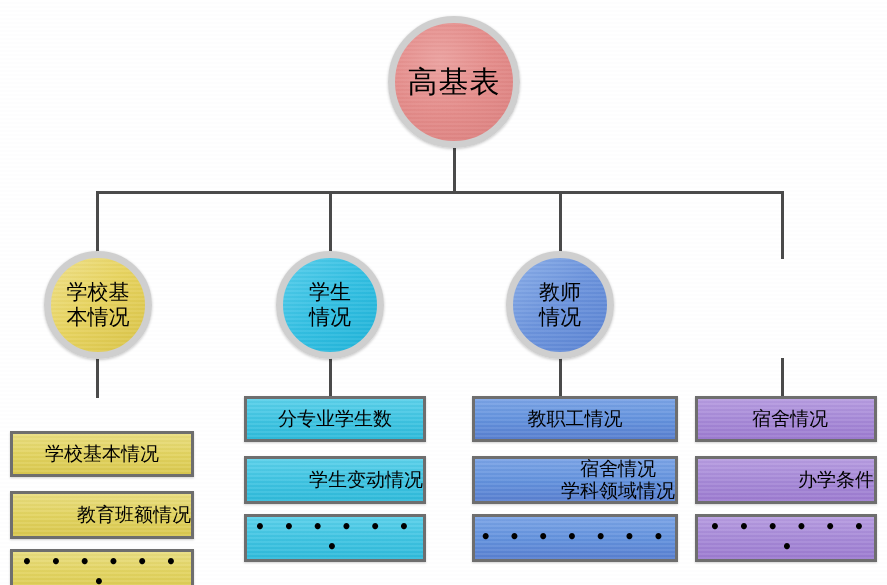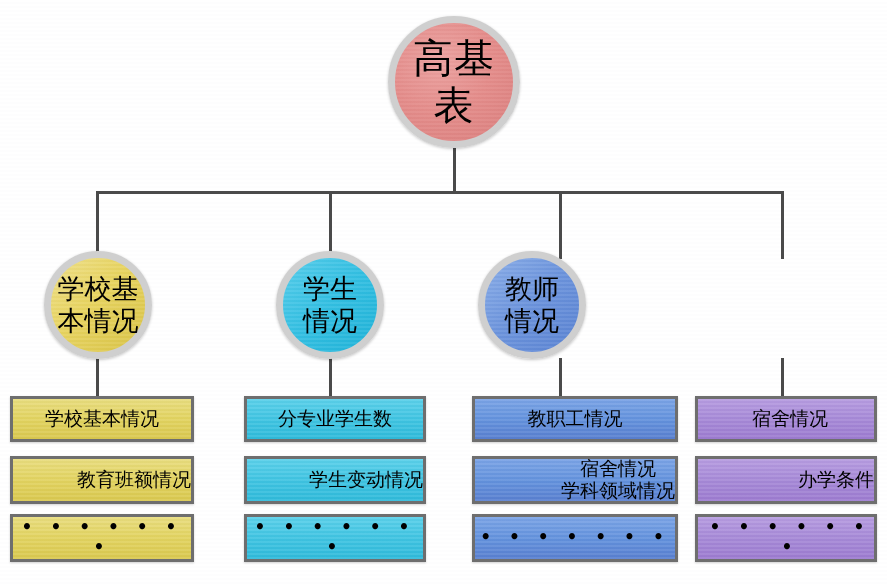--- a/index.html
+++ b/index.html
@@ -53,47 +53,47 @@
     line-height: 1.18;
     box-shadow: 0 1px 3px rgba(0,0,0,0.22);
   }
   .circle .label { position: relative; z-index: 2; white-space: pre-line; }
 
   .circle-root {
     left: 388px;
     top: 16px;
     width: 132px;
     height: 132px;
-    font-size: 40px;
+    font-size: 30px;
     letter-spacing: 1px;
     background:
       repeating-linear-gradient(to bottom, rgba(255,255,255,0.05) 0 2px, rgba(0,0,0,0.012) 2px 4px),
       radial-gradient(circle at 38% 32%, #eba2a0 0%, #e48c8a 48%, #d97f7e 100%);
   }
 
   .circle-lvl2 {
     width: 108px;
     height: 108px;
-    font-size: 27px;
+    font-size: 21px;
     top: 251px;
   }
   .c-yellow {
     left: 44px;
     background:
       repeating-linear-gradient(to bottom, rgba(255,255,255,0.07) 0 2px, rgba(0,0,0,0.012) 2px 4px),
       linear-gradient(135deg, #efe08a 0%, #e7d35f 45%, #d9c348 100%);
   }
   .c-cyan {
     left: 276px;
     background:
       repeating-linear-gradient(to bottom, rgba(255,255,255,0.07) 0 2px, rgba(0,0,0,0.012) 2px 4px),
       linear-gradient(135deg, #57cdeb 0%, #33bfe2 48%, #1fb2d8 100%);
   }
   .c-blue {
-    left: 478px;
+    left: 506px;
     background:
       repeating-linear-gradient(to bottom, rgba(255,255,255,0.07) 0 2px, rgba(0,0,0,0.012) 2px 4px),
       linear-gradient(135deg, #8aaee8 0%, #6b93dc 48%, #5a83d2 100%);
   }
   .c-purple {
     left: 729px;
     background:
       repeating-linear-gradient(to bottom, rgba(255,255,255,0.07) 0 2px, rgba(0,0,0,0.012) 2px 4px),
       linear-gradient(135deg, #b99ee0 0%, #a88ad8 48%, #9b7bd0 100%);
   }
@@ -116,20 +116,21 @@
   .box .dots {
     letter-spacing: 6px;
     font-size: 17px;
     font-weight: bold;
   }
 
   .b-yellow {
     background:
       repeating-linear-gradient(to bottom, rgba(255,255,255,0.08) 0 2px, rgba(0,0,0,0.015) 2px 4px),
       linear-gradient(to bottom, #e8dc7e 0%, #e2d35f 50%, #d9c84f 100%);
+    margin-top: 35px;
   }
   .b-cyan {
     background:
       repeating-linear-gradient(to bottom, rgba(255,255,255,0.08) 0 2px, rgba(0,0,0,0.015) 2px 4px),
       linear-gradient(to bottom, #5ad0ea 0%, #3fc4e2 50%, #2fbada 100%);
   }
   .b-blue {
     background:
       repeating-linear-gradient(to bottom, rgba(255,255,255,0.08) 0 2px, rgba(0,0,0,0.015) 2px 4px),
       linear-gradient(to bottom, #7aa3e6 0%, #6392dd 50%, #587fd0 100%);

